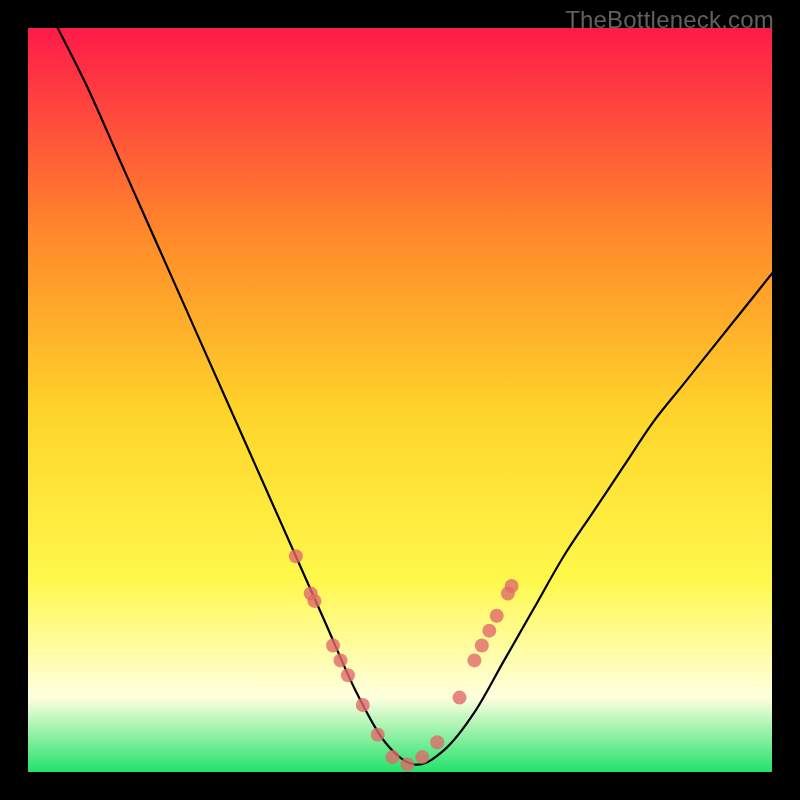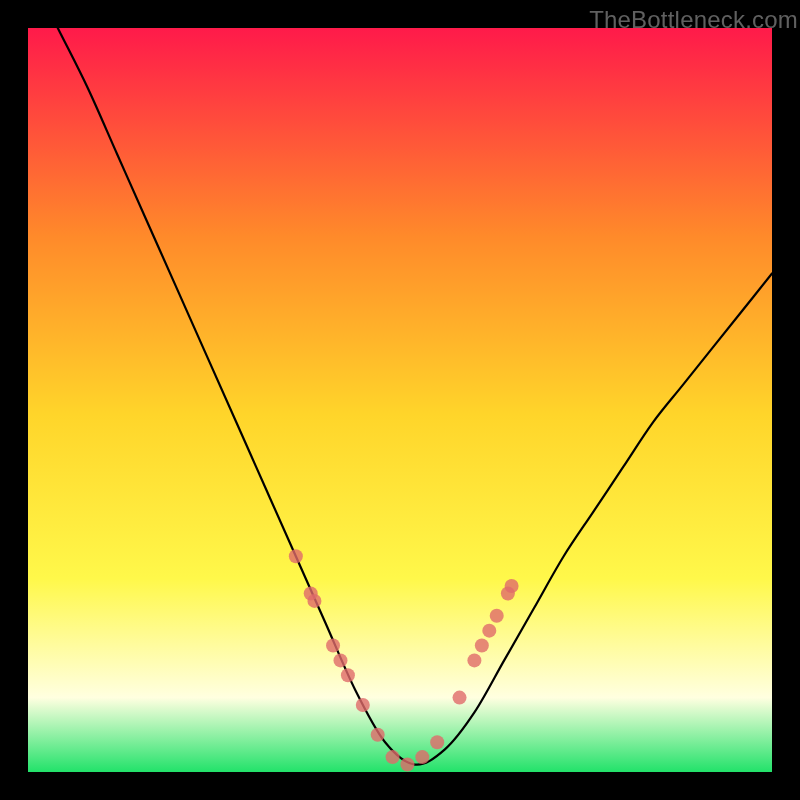--- a/index.html
+++ b/index.html
@@ -13,21 +13,21 @@
   }
   .frame {
     position: relative;
     width: 800px;
     height: 800px;
     background: #000;
   }
   .watermark {
     position: absolute;
     top: 6px;
-    right: 2px;
+    right: 26px;
     color: #606060;
     font-size: 24px;
     font-weight: 500;
     letter-spacing: 0.2px;
     z-index: 30;
   }
   svg.plot {
     position: absolute;
     left: 28px;
     top: 28px;

